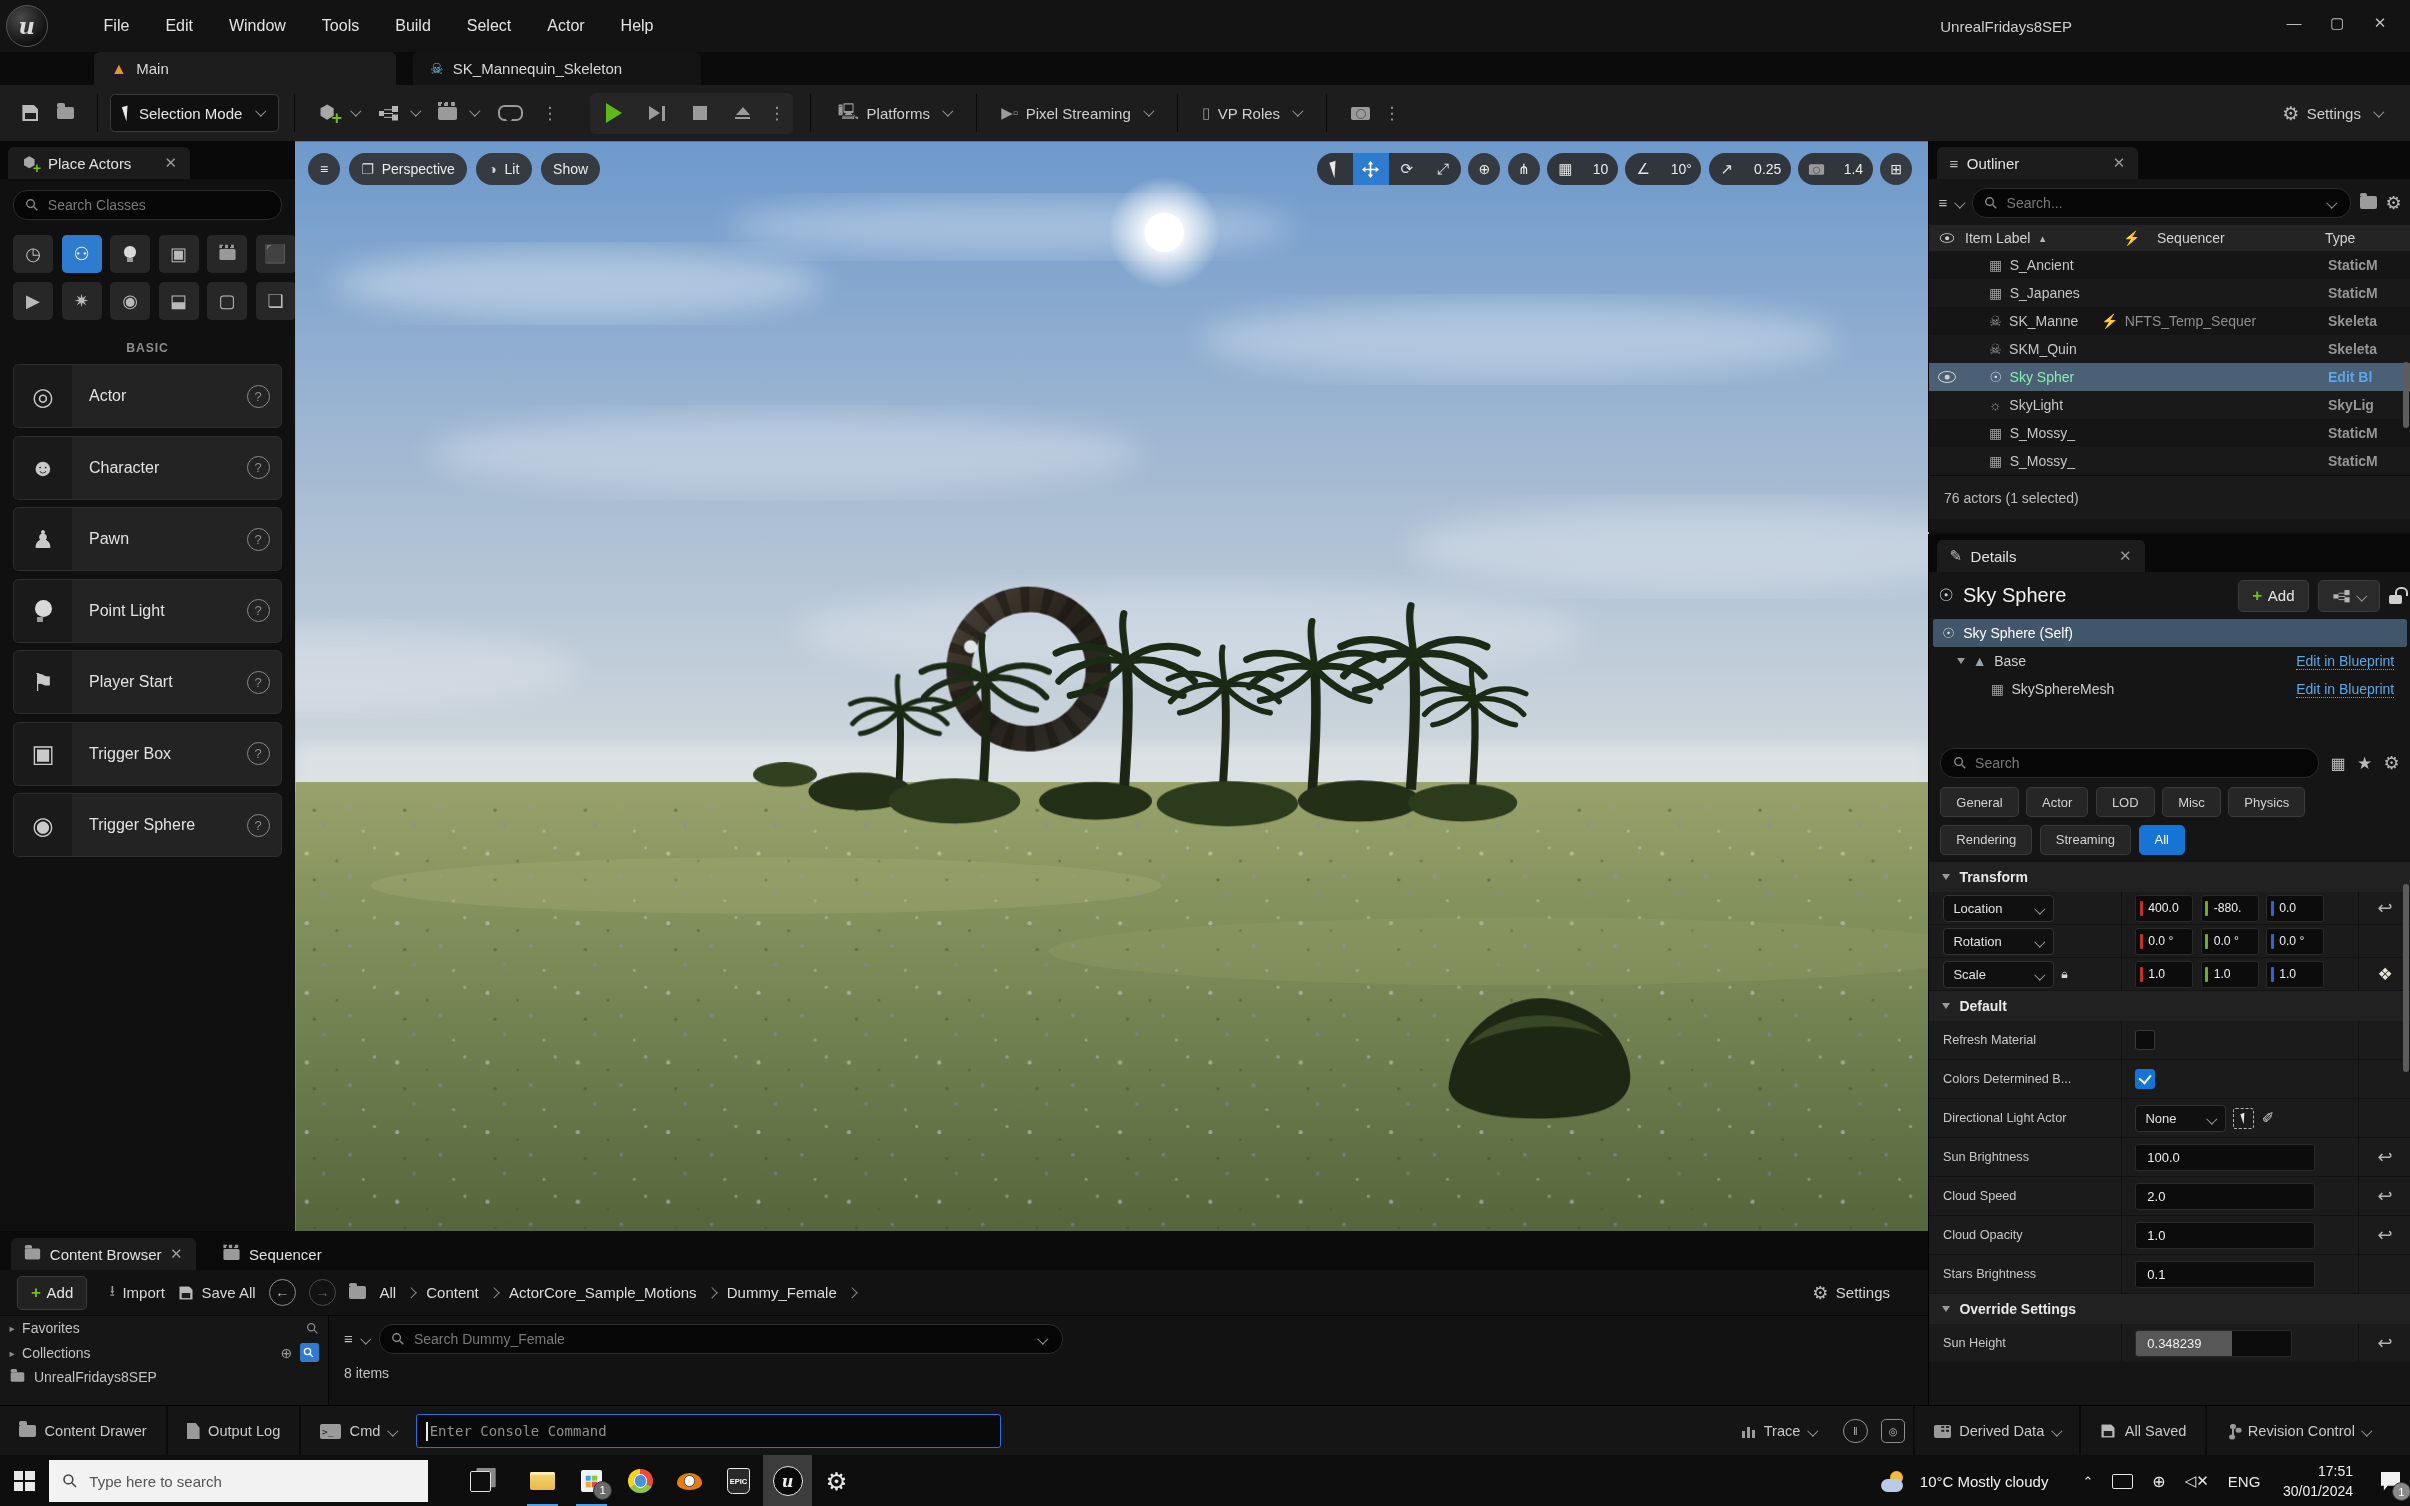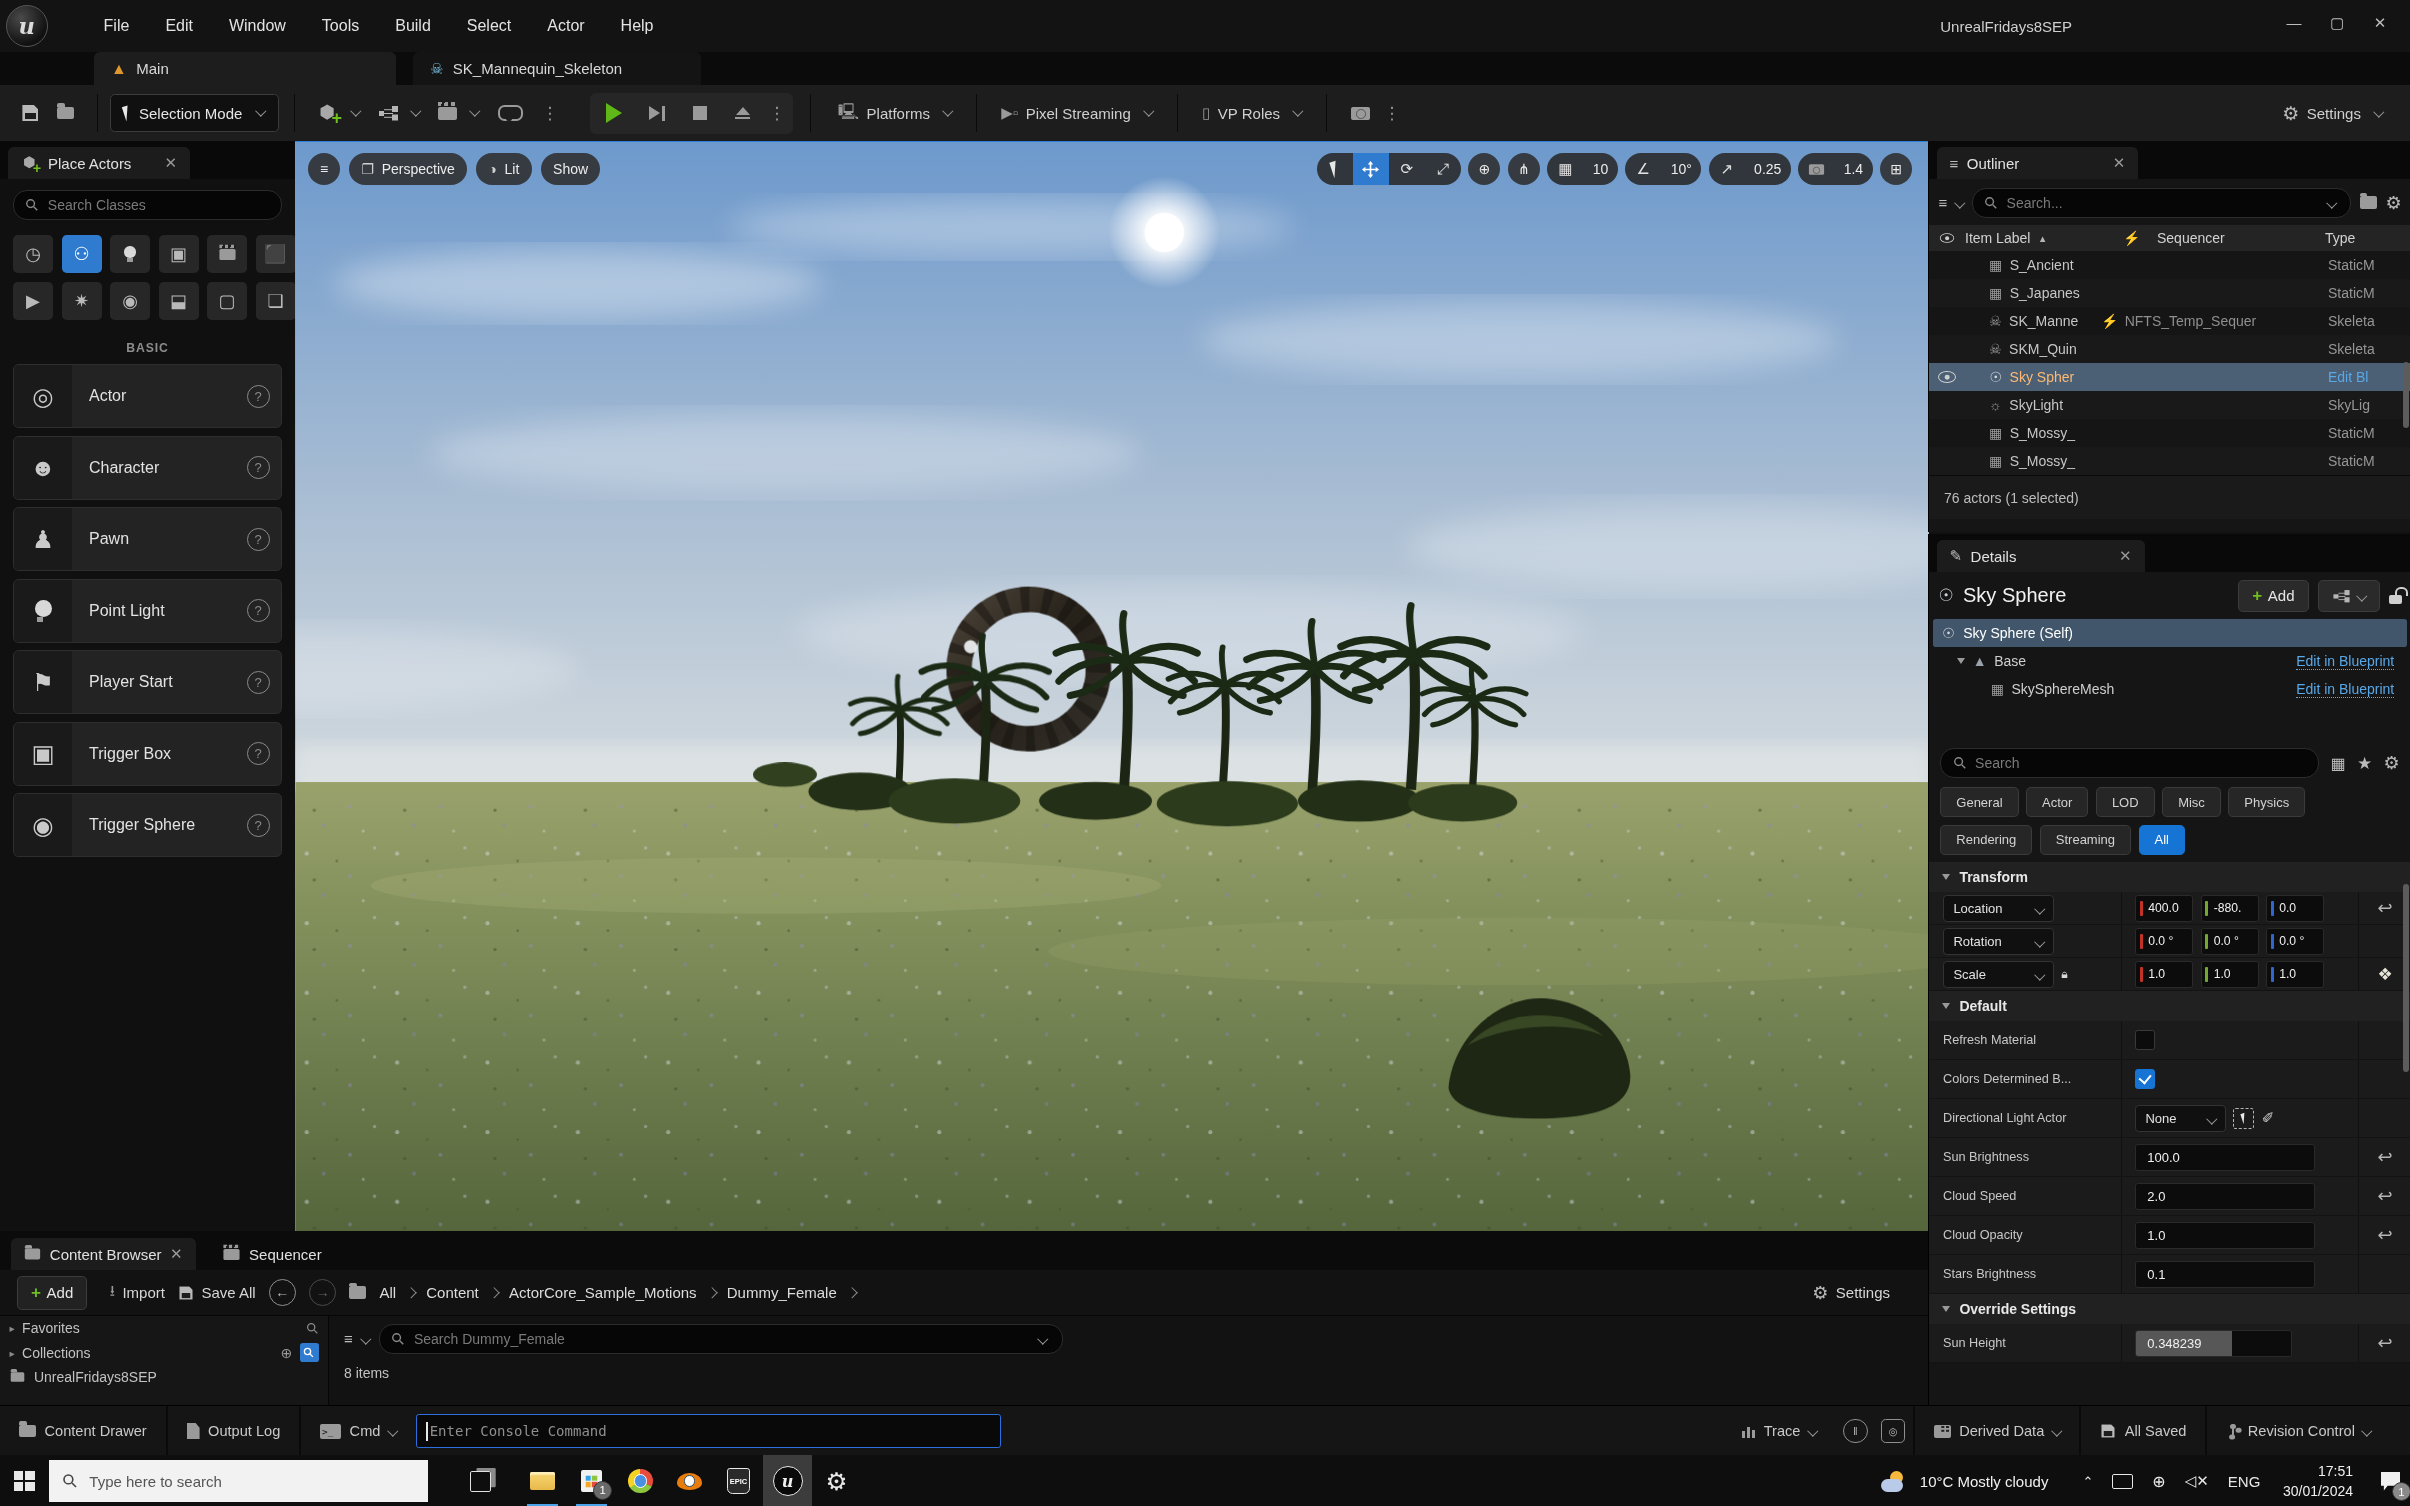--- a/index.html
+++ b/index.html
@@ -77,21 +77,21 @@
   .vpbtn{background:rgba(45,45,45,.88);border-radius:16px;height:32px;display:flex;align-items:center;gap:7.5px;padding:0 12.2px;color:#ececec;font-size:14px;}
   .vpround{background:rgba(45,45,45,.88);border-radius:50%;width:32px;height:32px;display:flex;align-items:center;justify-content:center;color:#ececec;}
   .vtool{height:32px;display:flex;align-items:center;background:rgba(40,40,40,.88);border-radius:16px;overflow:hidden;}
   .vtool .seg{width:36px;height:100%;display:flex;align-items:center;justify-content:center;color:#e2e2e2;font-size:15px;}
   .vtool .seg.on{background:#2e7bd0;}
   .vtool .txt{padding:0 9.4px;font-size:14px;color:#ececec;}
   
   #outliner{left:1928px;top:141px;width:482px;height:391px;background:#151515;border-left:1.9px solid #000;}
   .colhdr{background:#242424;color:#d2d2d2;font-size:14px;}
   .orow{height:28px;display:flex;align-items:center;font-size:14px;color:#c6c6c6;}
-  .orow .typec{width:83px;flex:0 0 auto;color:#969696;overflow:hidden;white-space:nowrap;}
+  .orow .typec{width:83px;flex:0 0 auto;color:#969696;overflow:hidden;white-space:nowrap;font-weight:bold;}
   .orow.sel{background:#4b5f75;color:#fff;}
   .link{color:#58a8e8;border-bottom:0.9px dotted #58a8e8;}
   
   #details{left:1928px;top:534px;width:482px;height:871px;background:#151515;border-left:1.9px solid #000;overflow:hidden;}
   .chip{background:#262626;border:0.9px solid #3b3b3b;border-radius:4.7px;height:28px;display:flex;align-items:center;justify-content:center;font-size:13px;color:#d2d2d2;padding:0 15px;}
   .chip.on{background:#1574d4;border-color:#1574d4;color:#fff;}
   .sechdr{background:#212121;height:30px;display:flex;align-items:center;gap:9.4px;padding-left:13px;font-weight:bold;font-size:14px;color:#e8e8e8;}
   .tria{width:0;height:0;border-top:6.6px solid #9a9a9a;border-left:4.7px solid transparent;border-right:4.7px solid transparent;}
   .prow{display:grid;grid-template-columns:192px 1fr 53px;align-items:center;background:#1b1b1b;border-bottom:0.9px solid #131313;}
   .prow .plbl{padding-left:14px;font-size:12.7px;color:#c8c8c8;white-space:nowrap;overflow:hidden;}
@@ -563,21 +563,21 @@
           <span style="color:#9a9a9a;margin-right:7.5px;">☠</span>
         <span style="flex:1;overflow:hidden;white-space:nowrap;">SKM_Quin</span>
         <span class="typec">Skeleta</span>
       </div>
       <div class="orow sel">
         <span style="width:36px;display:flex;justify-content:center;">
             <span class="eye"></span>
           </span>
         <span style="width:24.5px;"></span>
           <span style="color:#d8dce2;margin-right:7.5px;">☉</span>
-        <span style="flex:1;overflow:hidden;white-space:nowrap;color:#fdba74;">Sky Spher</span>
+        <span style="flex:1;overflow:hidden;white-space:nowrap;color:#86efac;">Sky Spher</span>
         <span class="typec"><span class="link">Edit Bl</span></span>
       </div>
       <div class="orow" style="background:#191919;">
         <span style="width:60px;"></span>
           <span style="color:#9a9a9a;margin-right:7.5px;">☼</span>
         <span style="flex:1;overflow:hidden;white-space:nowrap;">SkyLight</span>
         <span class="typec">SkyLig</span>
       </div>
       <div class="orow">
         <span style="width:60px;"></span>

